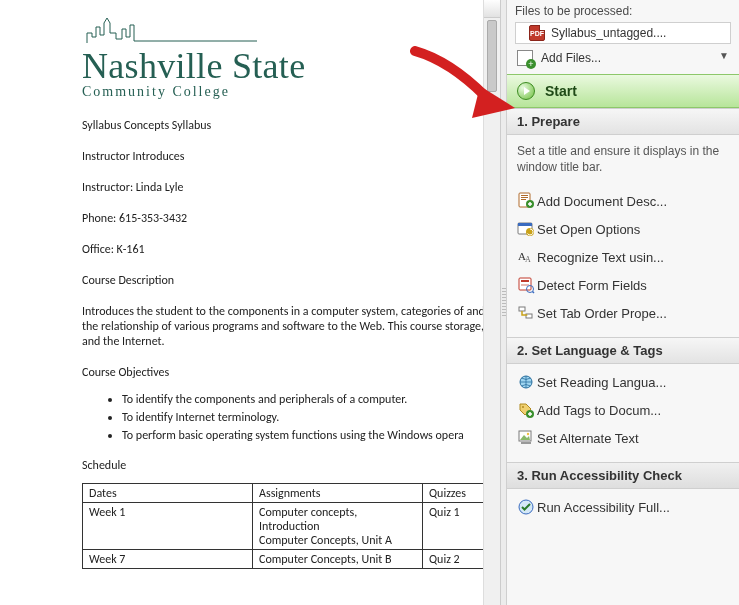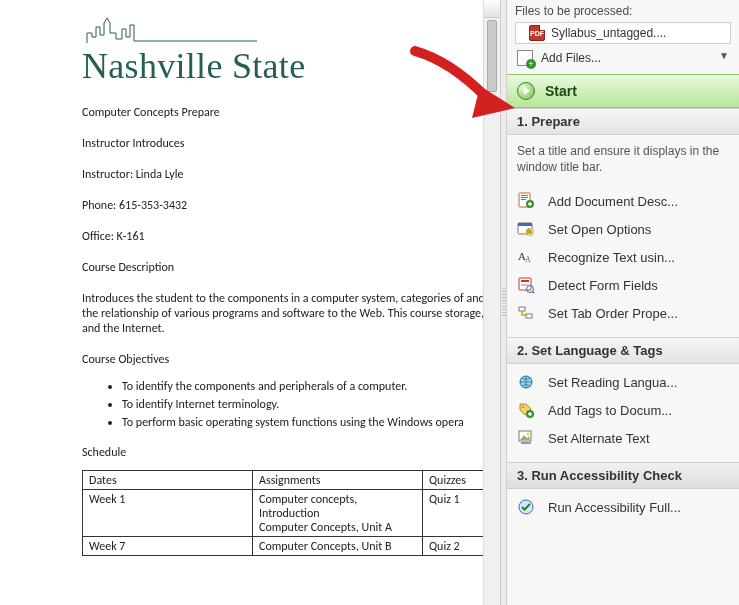--- a/index.html
+++ b/index.html
@@ -39,42 +39,43 @@
   .addfiles-icon::before { content:""; position:absolute; inset:0; border:1px solid #888; background:#fff; }
   .addfiles-icon::after { content:"+"; position:absolute; right:-3px; bottom:-3px; width:10px; height:10px; border-radius:50%; background:#3a8f2d; color:#fff; font-size:9px; line-height:10px; text-align:center; }
   .chev { font-size:10px; color:#555; }
   .start-row { display:flex; align-items:center; gap:10px; padding: 7px 10px; background: linear-gradient(#eaf9df,#b7e59a); border-top:1px solid #8dc76a; border-bottom:1px solid #8dc76a; cursor:pointer; font-weight:bold; color:#1f4a17; font-size:14px; }
   .play-icon { width:18px; height:18px; border-radius:50%; background: radial-gradient(circle at 30% 30%, #e8fbe0, #6fbf3e); border:1px solid #3b8b20; display:flex; align-items:center; justify-content:center; }
   .play-icon::after { content:""; width:0; height:0; border-left:6px solid #fff; border-top:4px solid transparent; border-bottom:4px solid transparent; margin-left:2px; }
   .section-header { background: linear-gradient(#f6f6f6,#e3e3e3); border-top:1px solid #cfcfcf; border-bottom:1px solid #cfcfcf; padding: 5px 10px; font-weight:bold; color:#333; font-size:13px; }
   .section-header.tight { background: linear-gradient(#f0f0f0,#dedede); }
   .desc-text { padding: 8px 10px; color:#555; font-size:12px; line-height:1.35; }
   .action-list { padding: 4px 0 10px 0; }
-  .action-item { display:flex; align-items:center; gap:13px; padding: 5px 10px; cursor:pointer; color:#333; font-size:13px; }
+  .action-item { display:flex; align-items:center; gap:2px; padding: 5px 10px; cursor:pointer; color:#333; font-size:13px; }
   .ic { width:18px; height:18px; display:flex; align-items:center; justify-content:center; flex-shrink:0; }
 
   
   svg.ic-svg { width:18px; height:18px; }
 
   
   .arrow { position:absolute; left: 410px; top: 46px; pointer-events:none; z-index: 50; }
 </style>
 </head>
 <body>
 
 <div class="app">
   <div class="doc-area">
     <div class="page">
       <div class="logo">
         <svg class="logo-svg" width="180" height="30" viewBox="0 0 180 30">
           <polyline points="5,28 5,18 10,18 10,22 14,22 14,12 18,12 18,20 22,20 22,8 25,3 28,8 28,18 34,18 34,24 40,24 40,14 44,14 44,22 48,22 48,10 52,10 52,26 175,26" fill="none" stroke="#255f53" stroke-width="1"></polyline>
         </svg>
         <div class="logo-main">Nashville State</div>
-      </div>
-      <div class="para first">Computer Concepts Prepare</div>
+        <div class="logo-sub">Community College</div>
+      </div>
+      <div class="para first">Syllabus Concepts Syllabus</div>
       <div class="para">Instructor Introduces</div>
       <div class="para">Instructor: Linda Lyle</div>
       <div class="para">Phone: 615-353-3432</div>
       <div class="para">Office: K-161</div>
       <div class="para">Course Description</div>
       <div class="para">Introduces the student to the components in a computer system, categories of and the relationship of various programs and software to the Web. This course storage, and the Internet.</div>
       <div class="para">Course Objectives</div>
       <ul class="bullets">
         <li>To identify the components and peripherals of a computer.</li>
         <li>To identify Internet terminology.</li>

